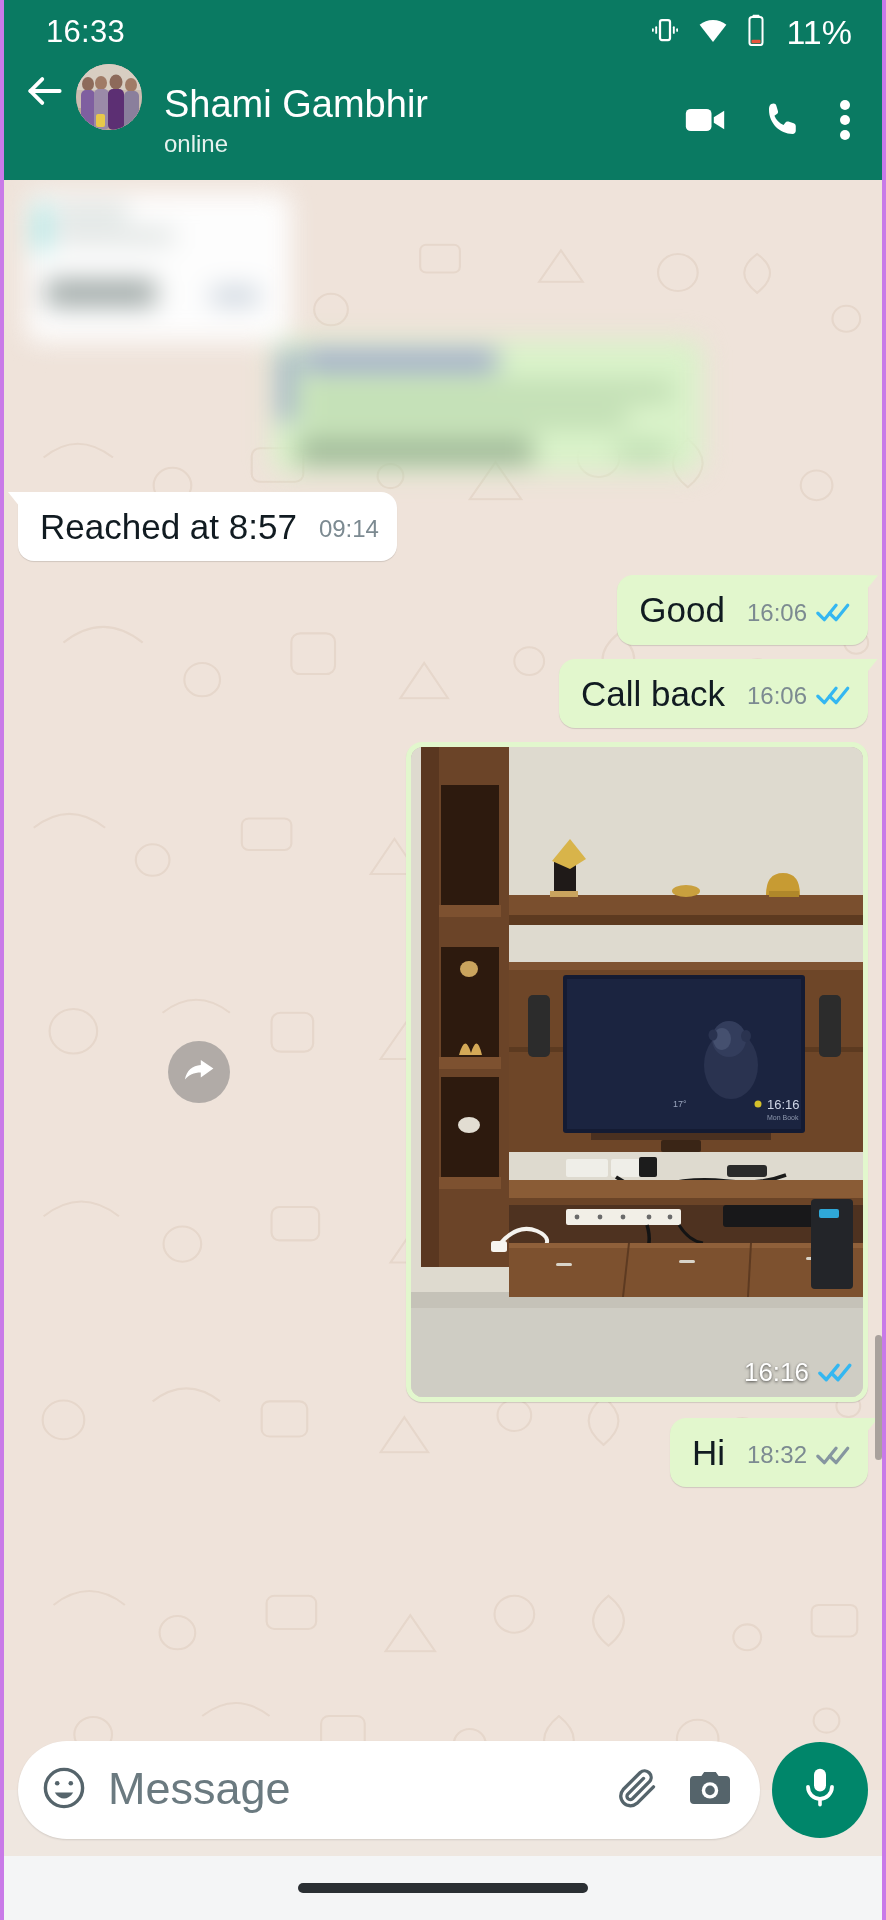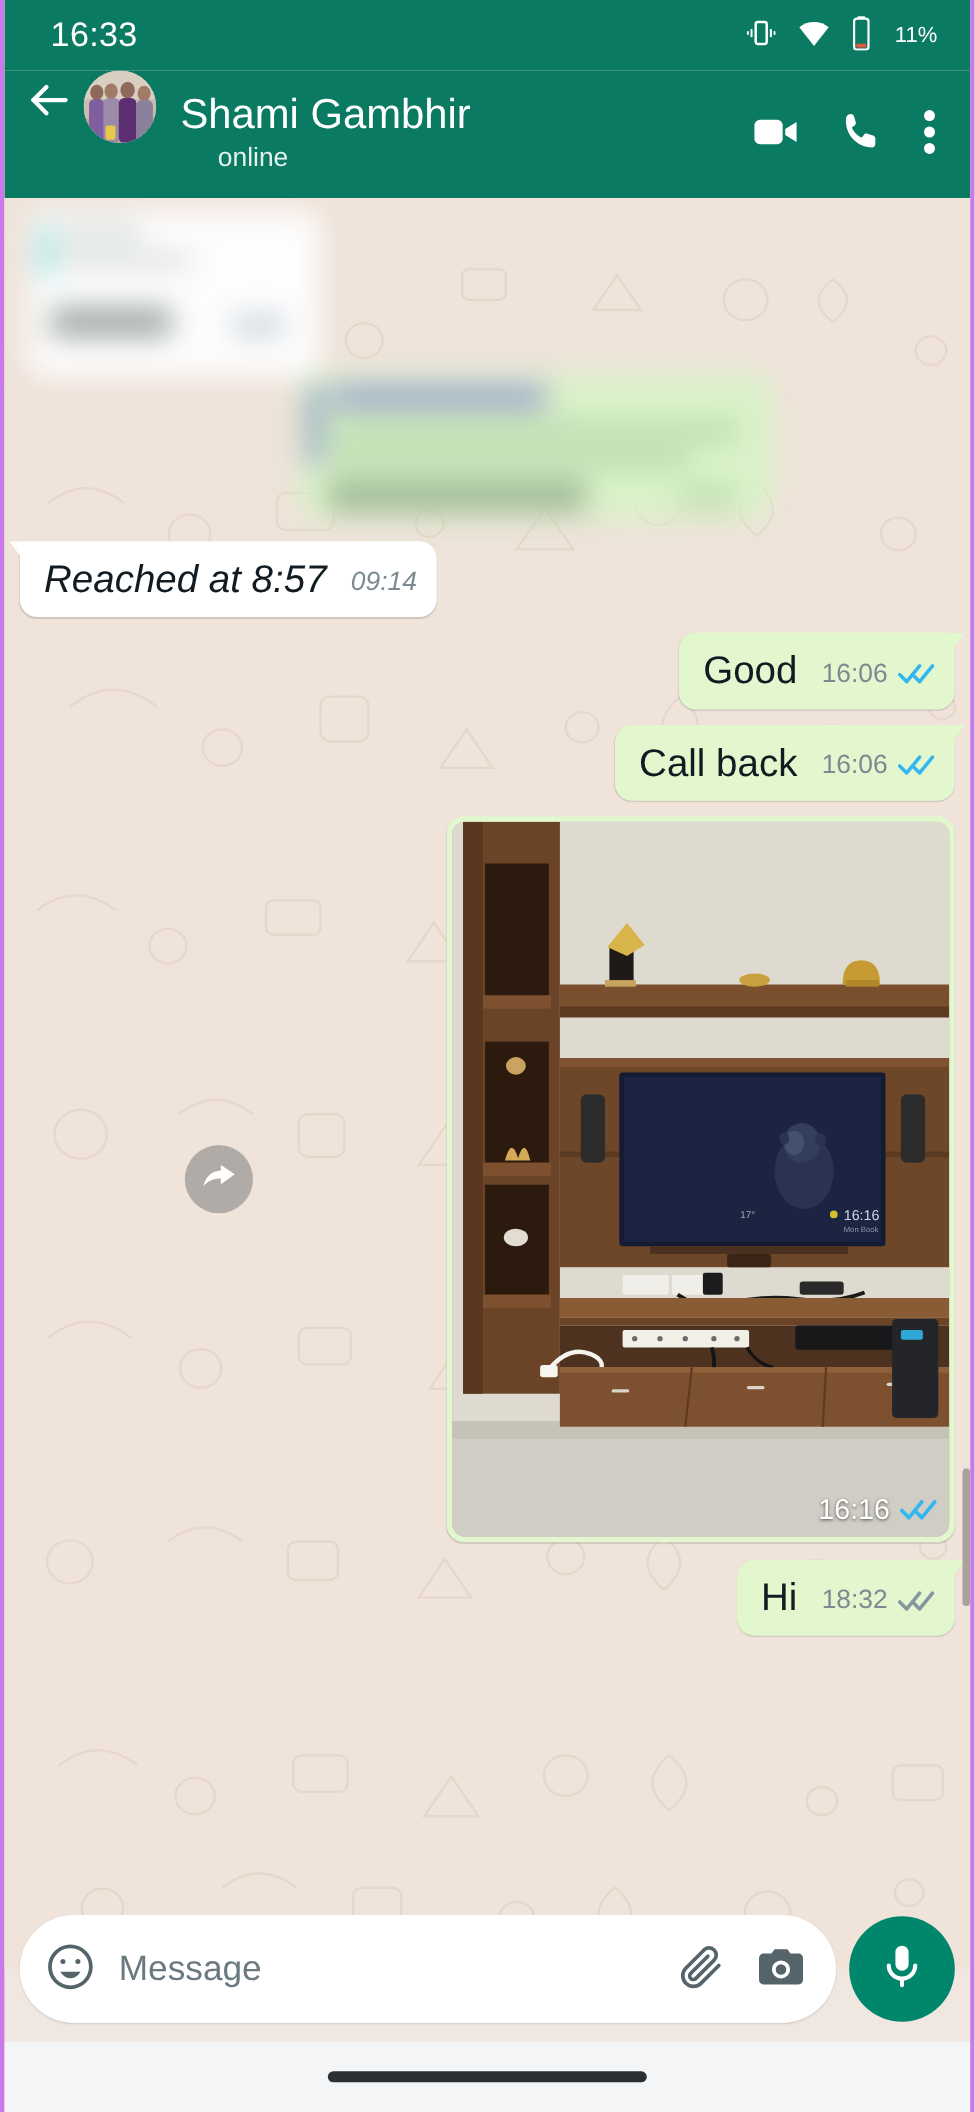--- a/index.html
+++ b/index.html
@@ -23,21 +23,21 @@
     background:#0a7a62;
     display:flex;
     align-items:center;
     justify-content:space-between;
     padding:0 30px 0 42px;
     color:#ffffff;
     text-align:right;
   }
   .status-time { font-size:31px; font-weight:400; letter-spacing:0.3px; }
   .status-icons { display:flex; align-items:center; gap:17px; }
-  .status-battery-pct { font-size:20px; font-weight:400; margin-left:3px; }
+  .status-battery-pct { font-size:34px; font-weight:400; margin-left:3px; }
 
   
   .chatheader {
     height:116px;
     background:#0a7a62;
     display:flex;
     padding:0 24px 0 12px;
     position:relative;
     z-index:5;
   }
@@ -71,21 +71,20 @@
     line-height:1.08;
     white-space:nowrap;
     overflow:hidden;
     text-overflow:ellipsis;
   }
   .contact-status {
     color:#e6f2ee;
     font-size:24px;
     line-height:1.3;
     margin-top:3px;
-    margin-left:34px;
   }
   .header-actions { display:flex; align-items:center; gap:34px; flex:0 0 auto; padding-right:6px;}
   .hdr-icon { display:flex; align-items:center; justify-content:center; }
 
   
   .chatbody {
     position:absolute;
     top:180px; left:0; right:0; bottom:130px;
     background:#efe3da;
     overflow:hidden;
@@ -133,21 +132,21 @@
   }
   .blur-out .bo-bar { position:absolute; left:10px; top:10px; width:9px; height:72px; background:#6b72c4; border-radius:3px;}
   .blur-out .bo-l1 { position:absolute; left:30px; top:12px; width:195px; height:18px; background:#8f96c9; border-radius:3px;}
   .blur-out .bo-l2 { position:absolute; left:30px; top:44px; width:370px; height:15px; background:#b7d5ab; border-radius:3px;}
   .blur-out .bo-l3 { position:absolute; left:30px; top:70px; width:325px; height:15px; background:#b7d5ab; border-radius:3px;}
   .blur-out .bo-l4 { position:absolute; left:26px; top:98px; width:235px; height:26px; background:#9bb594; border-radius:4px;}
   .blur-out .bo-l5 { position:absolute; left:345px; top:104px; width:52px; height:16px; background:#b8d8ad; border-radius:3px;}
 
   
   .row { display:flex; margin-bottom:14px; position:relative; }
-  .row.left { justify-content:flex-start;font-style:italic; }
+  .row.left { justify-content:flex-start; }
   .row.right { justify-content:flex-end; }
 
   .bubble {
     position:relative;
     max-width:640px;
     border-radius:16px;
     padding:14px 18px 14px 22px;
     display:flex;
     align-items:flex-end;
     box-shadow:0 1px 1px rgba(0,0,0,0.13);
@@ -256,21 +255,21 @@
     background:#ffffff;
     border-radius:49px;
     display:flex;
     align-items:center;
     padding:0 26px 0 22px;
     gap:20px;
     box-shadow:0 1px 2px rgba(0,0,0,0.12);
   }
   .placeholder {
     flex:1 1 auto;
-    font-size:32px;
+    font-size:45px;
     color:#6b7a80;
     padding-bottom:2px;
   }
   .pill-icons { display:flex; align-items:center; gap:26px; flex:0 0 auto; }
   .mic-btn {
     width:96px; height:96px;
     border-radius:50%;
     background:#00866a;
     display:flex; align-items:center; justify-content:center;
     flex:0 0 auto;

